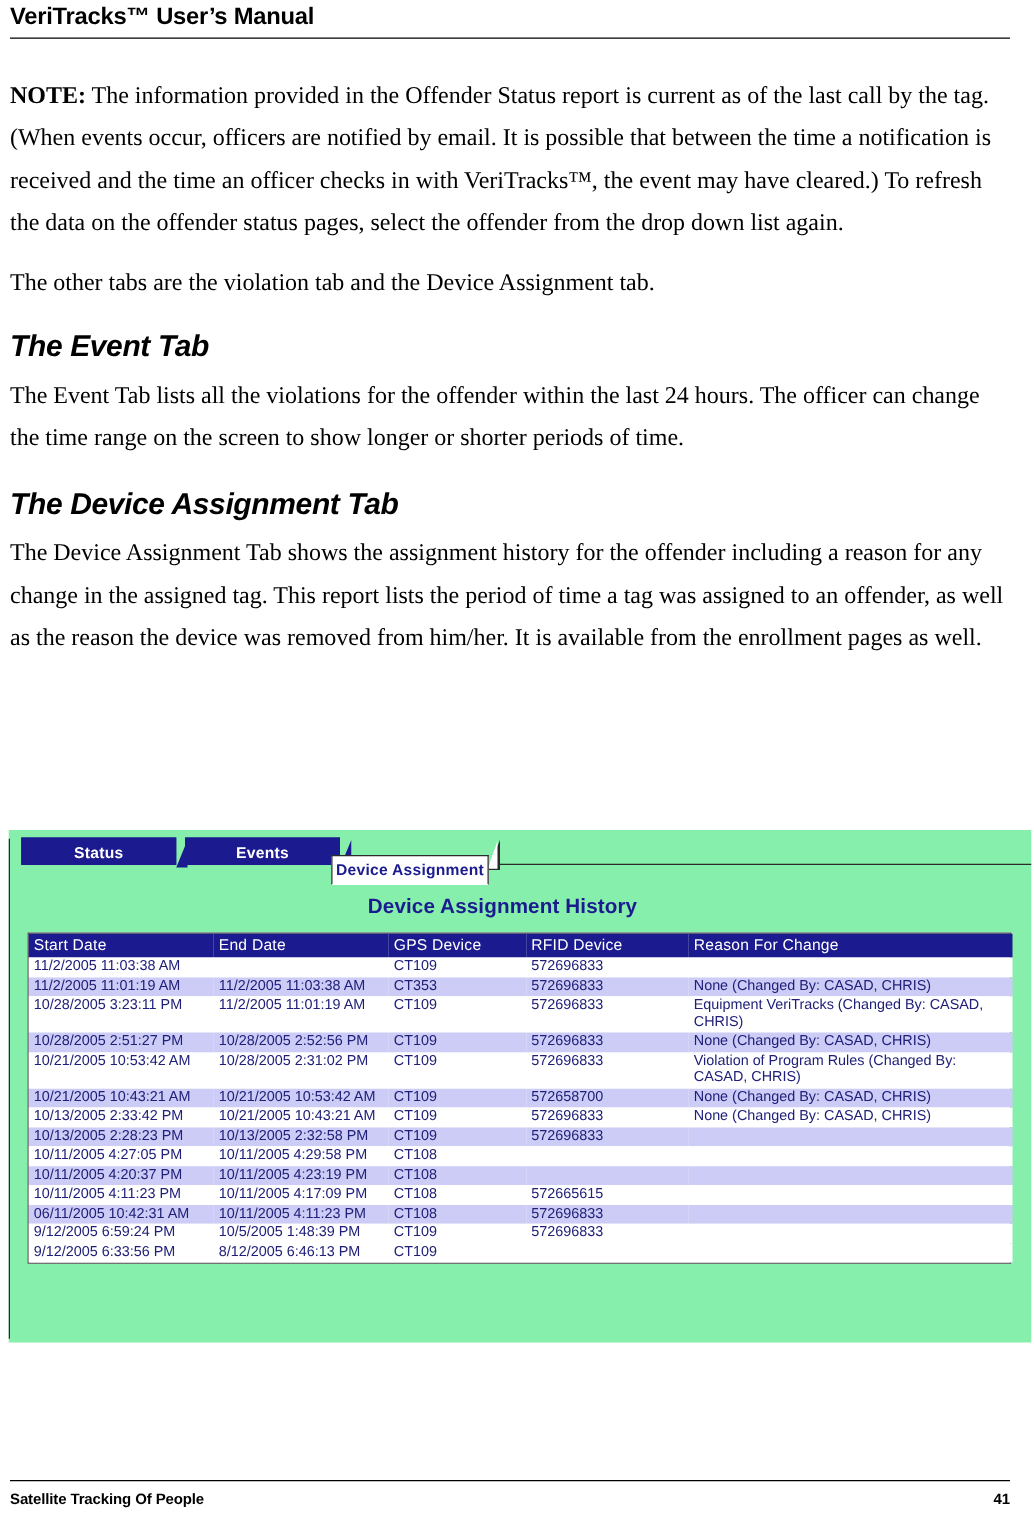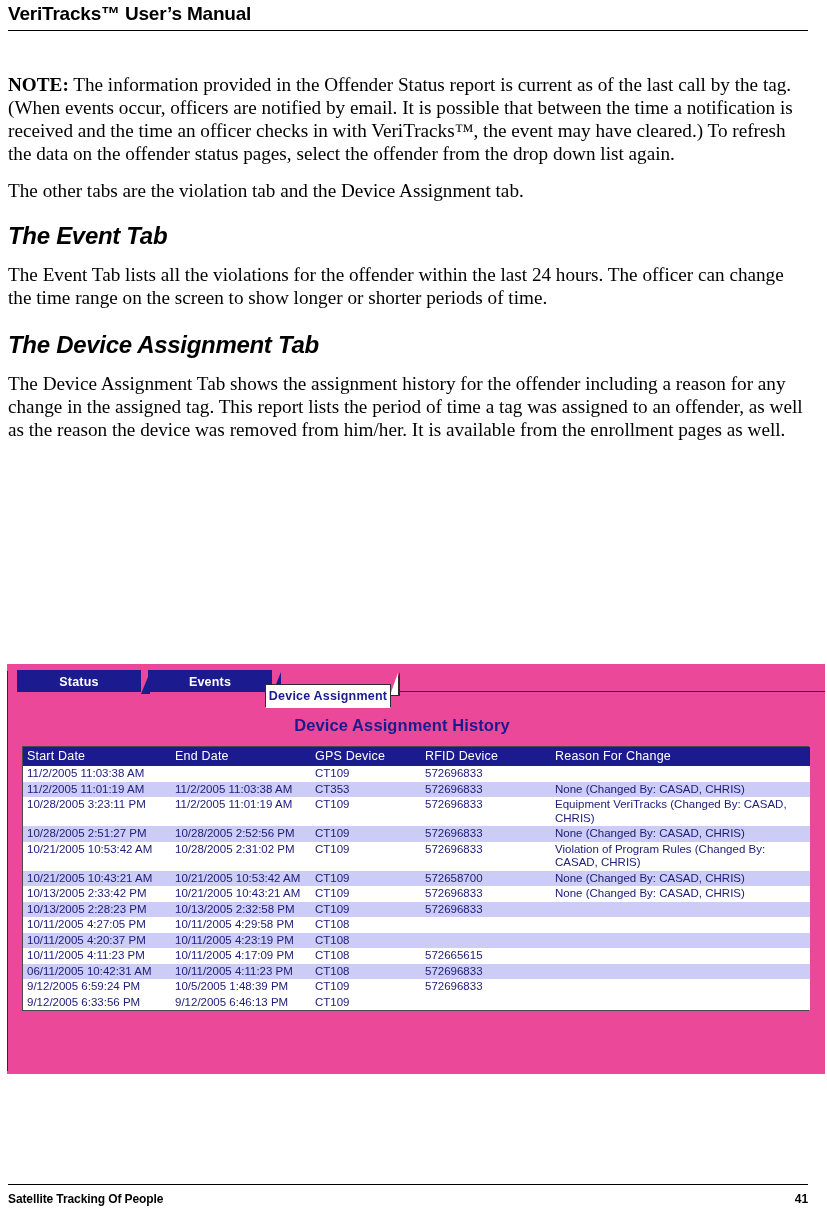--- a/index.html
+++ b/index.html
@@ -46,22 +46,22 @@
   
   #content {
     position: absolute;
     left: 8px;
     top: 60px;
     width: 800px;
   }
   p.body {
     font-family: "Liberation Serif", serif;
     font-size: 19.2px;
-    line-height: 23px;
-    margin: 13px 0 11px 0;
+    line-height: 34px;
+    margin: 0 0 11px 0;
     text-align: left;
   }
   p.body.tight { margin-bottom: 14px; }
   .bold { font-weight: bold; }
 
   h2.section {
     font-family: "Liberation Sans", sans-serif;
     font-style: italic;
     font-weight: bold;
     font-size: 24px;
@@ -71,21 +71,21 @@
   }
   h2.section.first { margin-top: 20px; }
 
   
   #app-shot {
     position: absolute;
     left: 7px;
     top: 664px;
     width: 818px;
     height: 410px;
-    background: #ec4899;
+    background: #86efac;
   }
   
   #app-shot .frame-left {
     position: absolute;
     left: 0px;
     top: 7px;
     width: 0;
     height: 400px;
     border-left: 1.6px solid #2b2b2b;
   }
@@ -402,21 +402,21 @@
           </tr>
           <tr class="plain">
             <td>9/12/2005 6:59:24 PM</td>
             <td>10/5/2005 1:48:39 PM</td>
             <td>CT109</td>
             <td>572696833</td>
             <td class="reason">&nbsp;</td>
           </tr>
           <tr class="plain">
             <td>9/12/2005 6:33:56 PM</td>
-            <td>9/12/2005 6:46:13 PM</td>
+            <td>8/12/2005 6:46:13 PM</td>
             <td>CT109</td>
             <td>&nbsp;</td>
             <td class="reason">&nbsp;</td>
           </tr>
         </tbody>
     </table>
   </div>
 
 </div>
 

